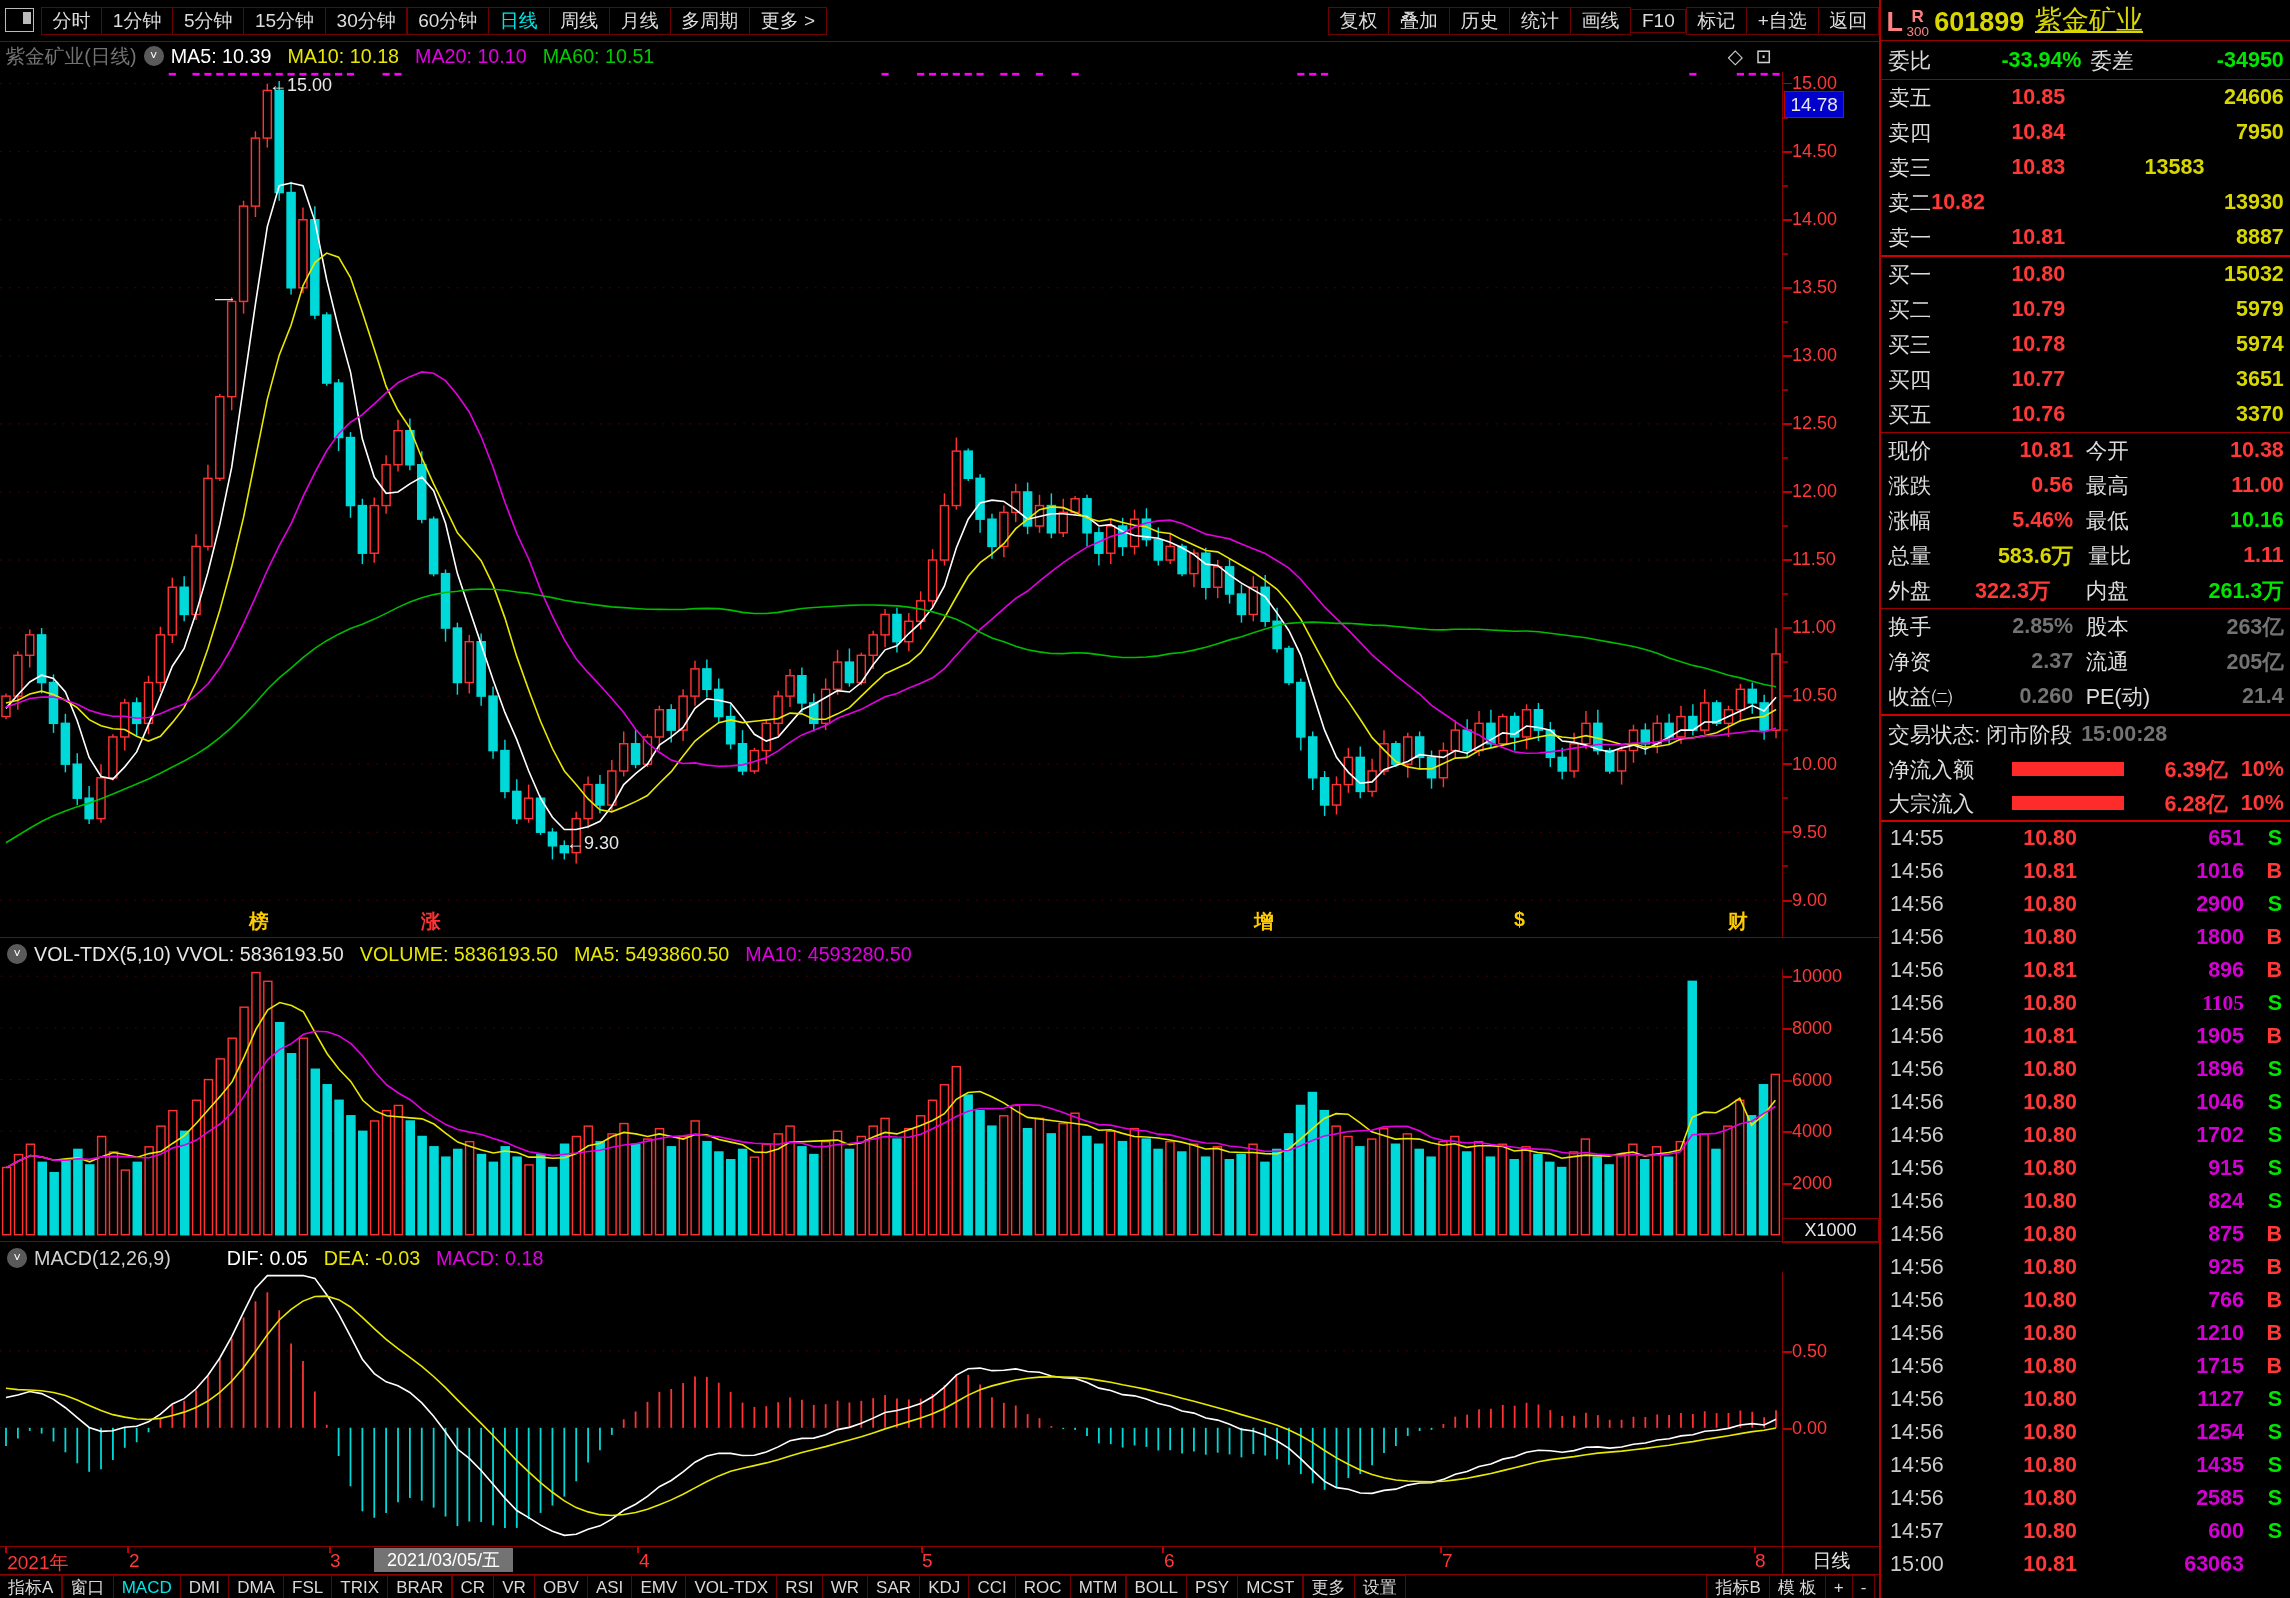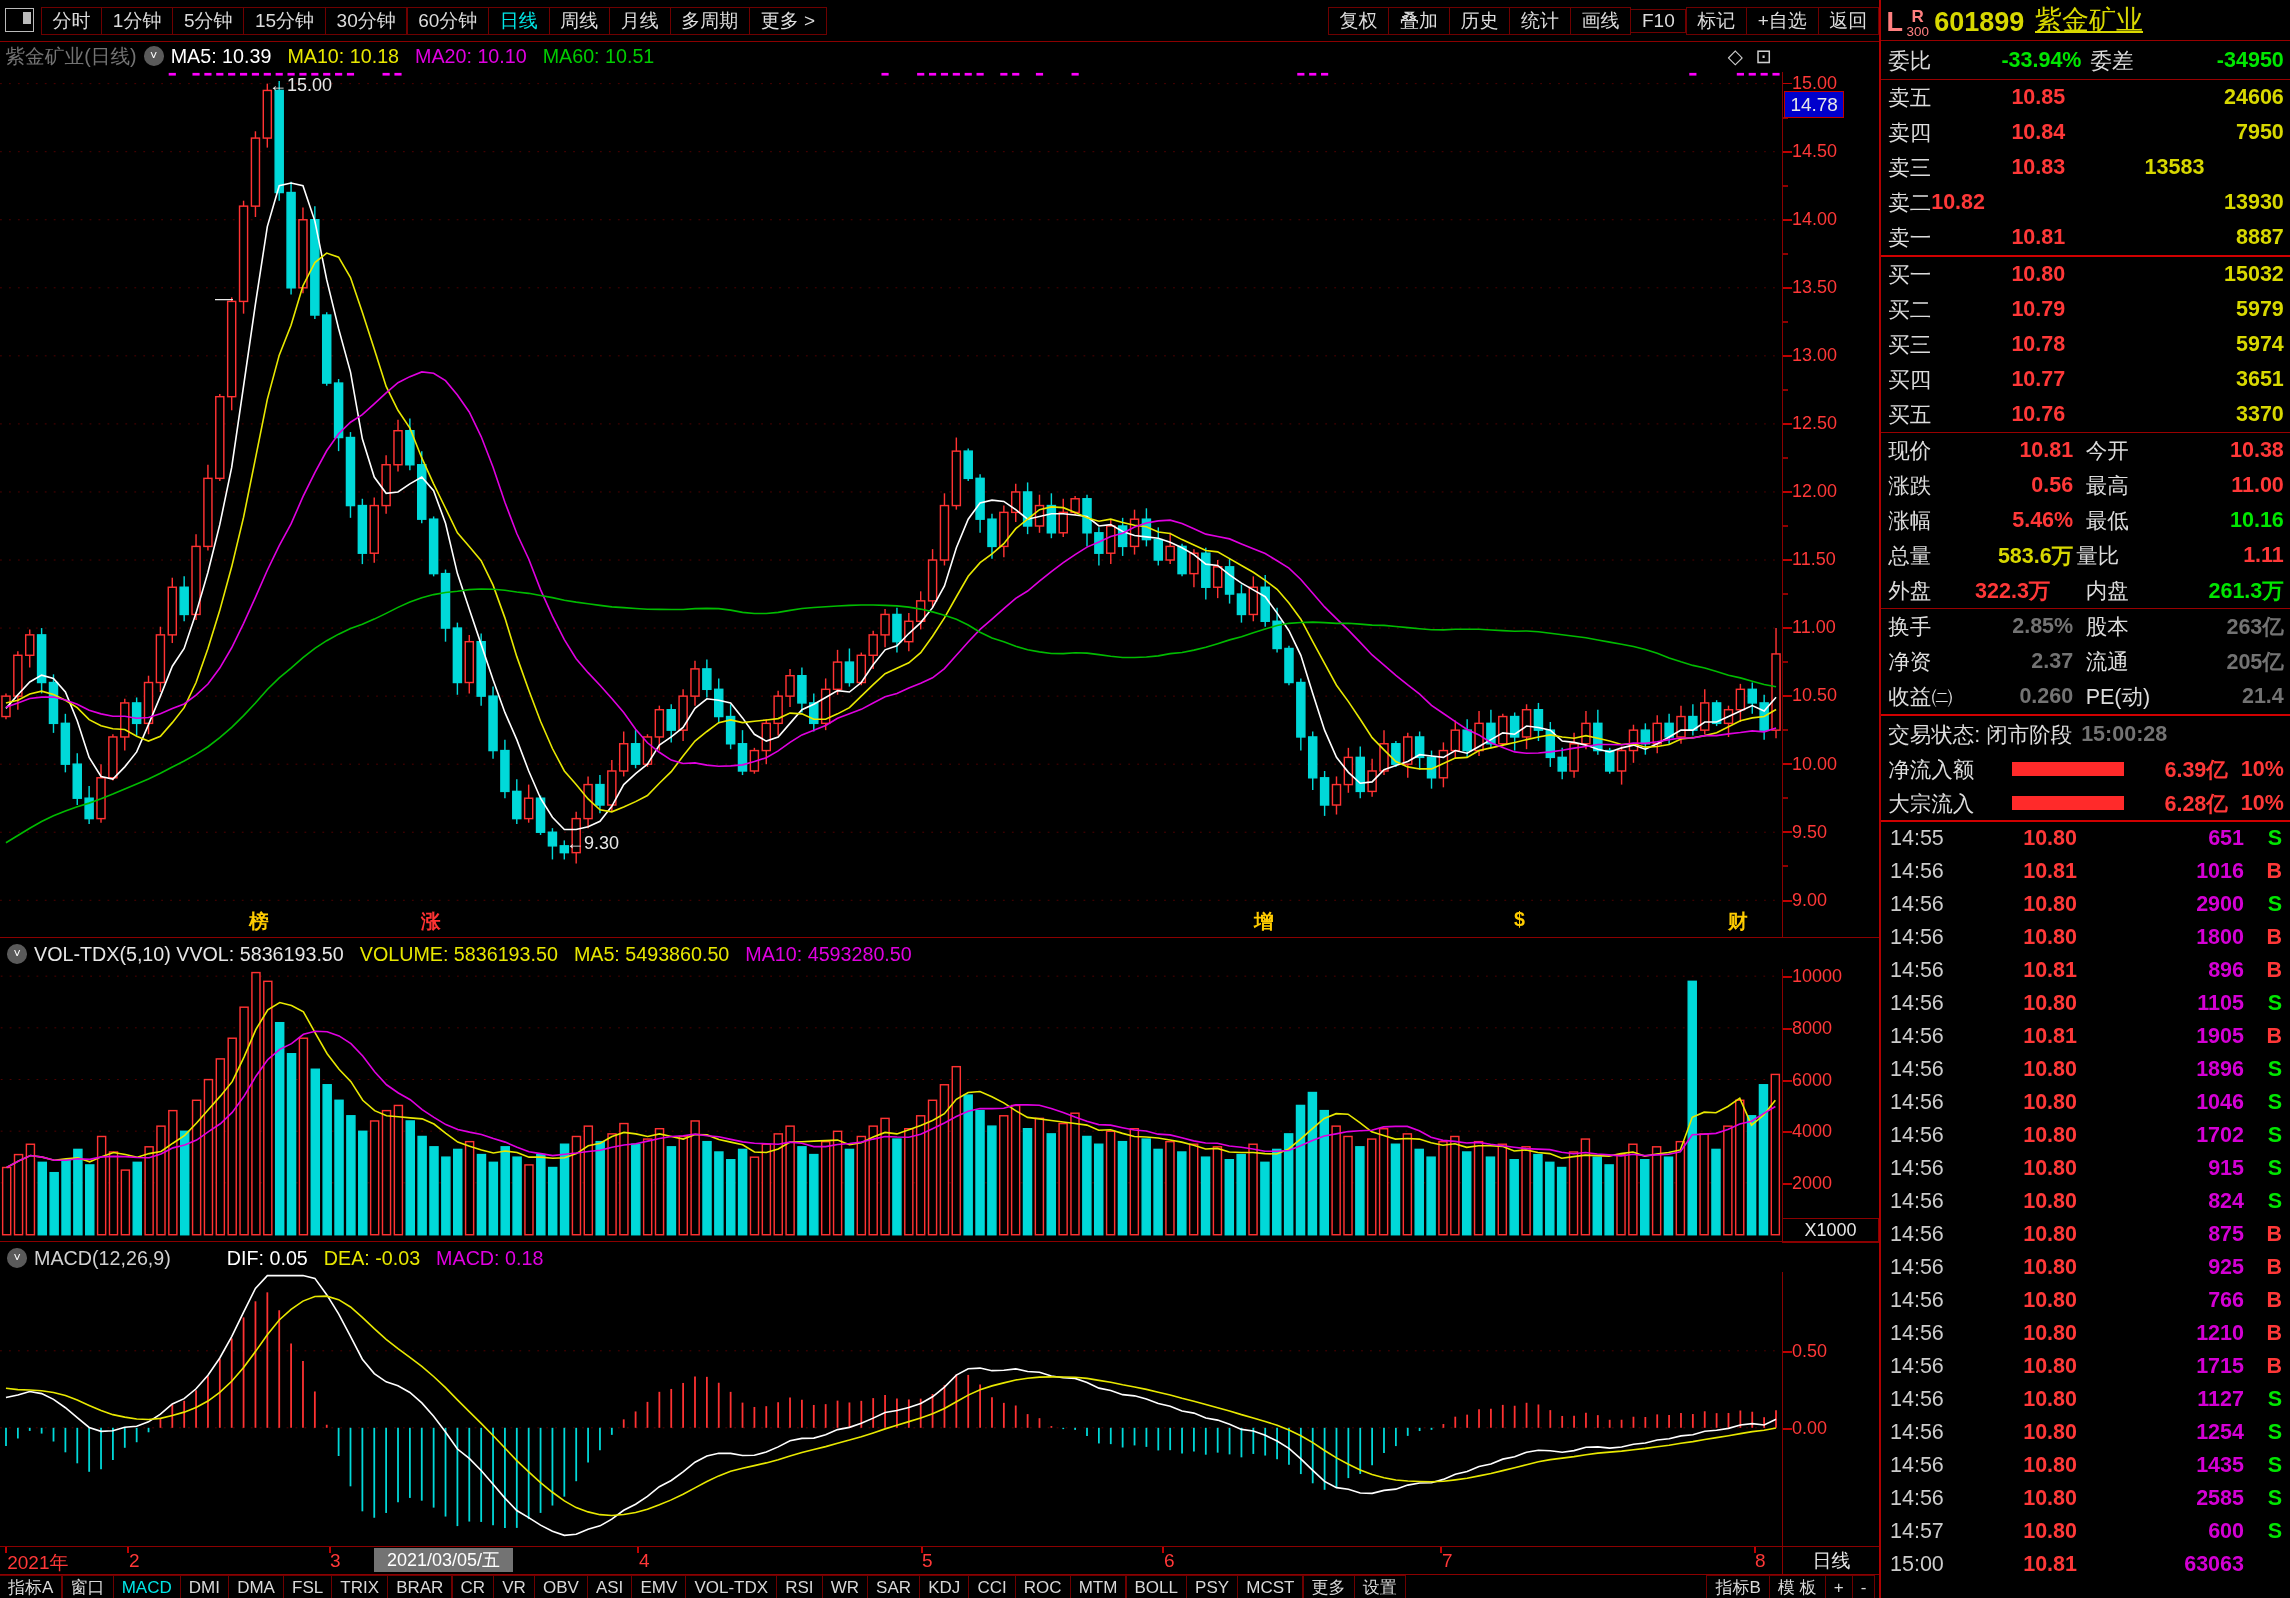--- a/index.html
+++ b/index.html
@@ -1021,21 +1021,21 @@
         </div>
         <div class="prow">
           <span class="plabel" style="width: 64px;">涨幅</span>
           <span class="pnum" style="width: 121px; text-align: right; color: rgb(255, 56, 56);">5.46%</span>
           <span class="plabel" style="width: 77px; margin-left: 12.5px;">最低</span>
           <span class="pnum" style="flex: 1 1 0%; text-align: right; color: rgb(0, 230, 0);">10.16</span>
         </div>
         <div class="prow">
           <span class="plabel" style="width: 64px;">总量</span>
           <span class="pnum" style="width: 121px; text-align: right; color: rgb(216, 216, 0);">583.6万</span>
-          <span class="plabel" style="width: 77px; margin-left: 3px;">量比</span>
+          <span class="plabel" style="width: 77px; margin-left: 15px;">量比</span>
           <span class="pnum" style="flex: 1 1 0%; text-align: right; color: rgb(255, 56, 56);">1.11</span>
         </div>
         <div class="prow">
           <span class="plabel" style="width: 64px;">外盘</span>
           <span class="pnum" style="width: 121px; text-align: center; color: rgb(255, 56, 56);">322.3万</span>
           <span class="plabel" style="width: 77px; margin-left: 12.5px;">内盘</span>
           <span class="pnum" style="flex: 1 1 0%; text-align: right; color: rgb(0, 230, 0);">261.3万</span>
         </div>
       </div>
     <div id="pInfo2" class="psec" style="border-bottom:2.7px solid #d00000">
@@ -1103,21 +1103,21 @@
         </div>
         <div class="tickrow">
           <span style="color: rgb(204, 204, 204); width: 72px;">14:56</span>
           <span class="red pnum" style="width: 115px; text-align: right;">10.81</span>
           <span class="mag pnum" style="flex: 1 1 0%; text-align: right;">896</span>
           <span class="pnum" style="width: 38px; text-align: right; color: rgb(255, 56, 56);">B</span>
         </div>
         <div class="tickrow">
           <span style="color: rgb(204, 204, 204); width: 72px;">14:56</span>
           <span class="red pnum" style="width: 115px; text-align: right;">10.80</span>
-          <span class="mag pnum" style="flex: 1 1 0%; text-align: right;">1105</span>
+          <span class="mag pnum" style="flex: 1 1 0%; text-align: right; font-family: Liberation Serif, serif;">1105</span>
           <span class="pnum" style="width: 38px; text-align: right; color: rgb(0, 230, 0);">S</span>
         </div>
         <div class="tickrow">
           <span style="color: rgb(204, 204, 204); width: 72px;">14:56</span>
           <span class="red pnum" style="width: 115px; text-align: right;">10.81</span>
           <span class="mag pnum" style="flex: 1 1 0%; text-align: right;">1905</span>
           <span class="pnum" style="width: 38px; text-align: right; color: rgb(255, 56, 56);">B</span>
         </div>
         <div class="tickrow">
           <span style="color: rgb(204, 204, 204); width: 72px;">14:56</span>

